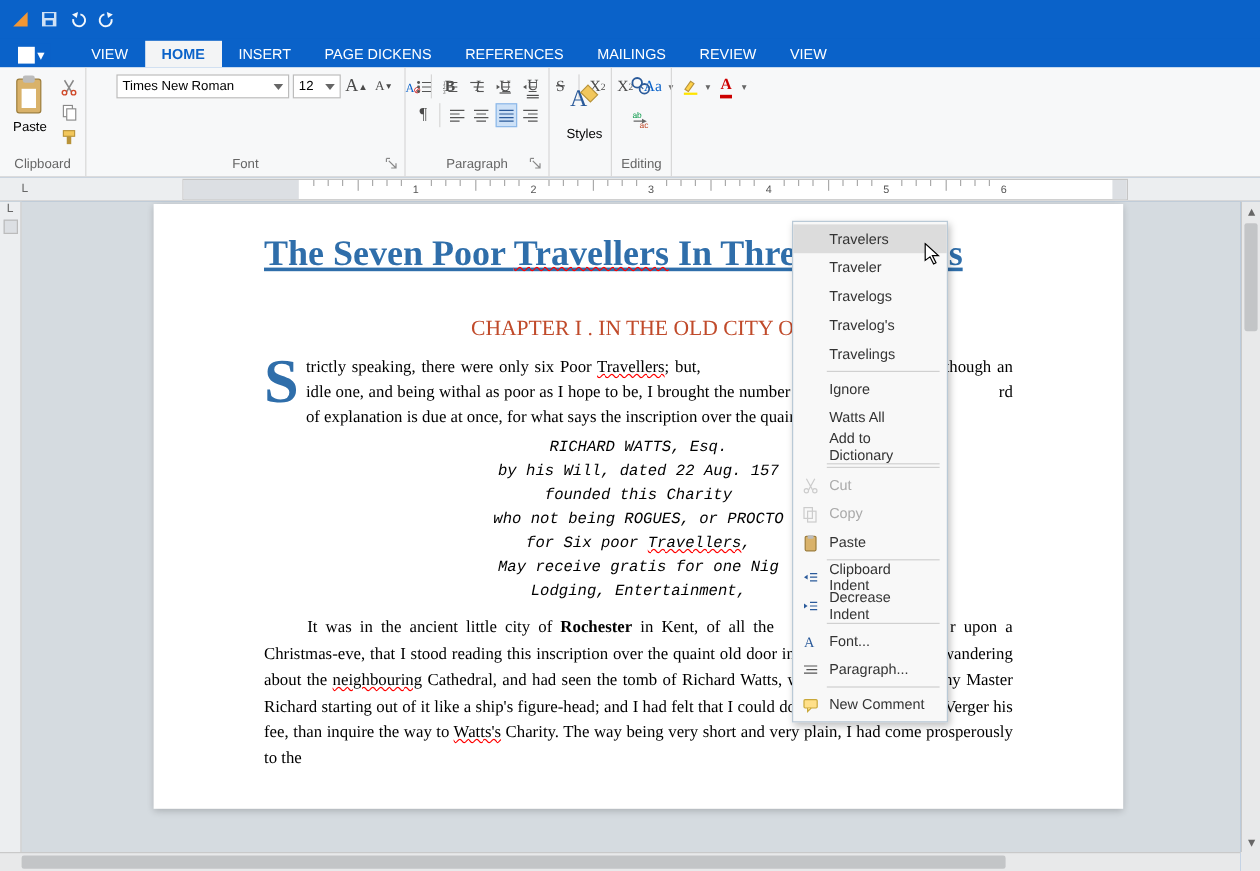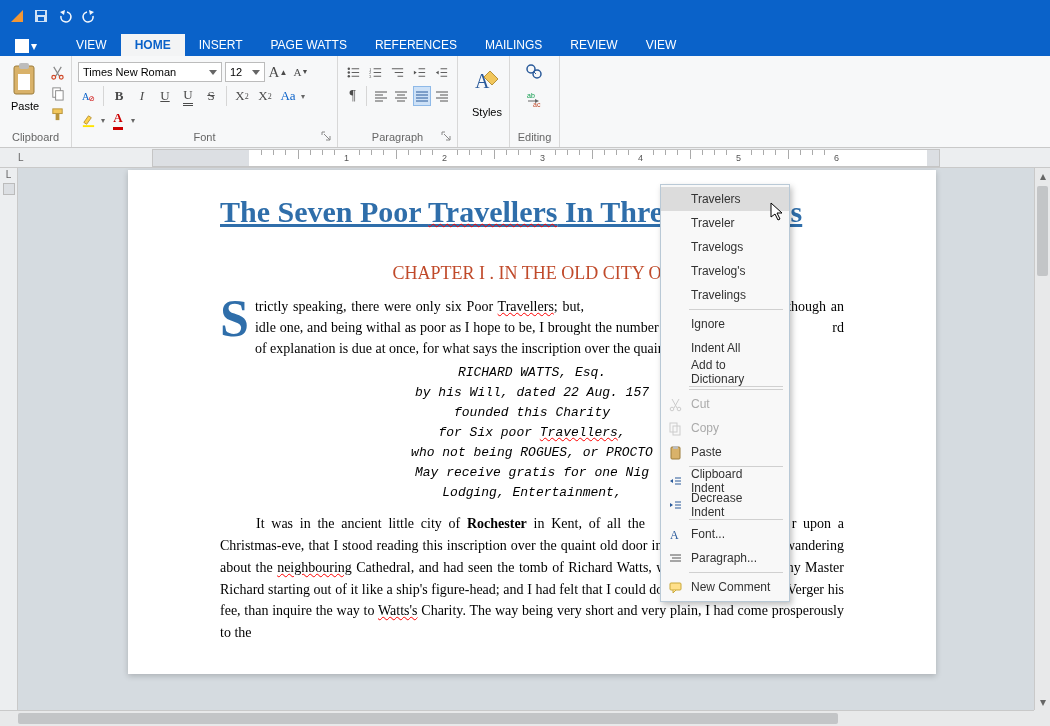--- a/index.html
+++ b/index.html
@@ -27,21 +27,21 @@
 
 
 .clipboard-big { display: flex; flex-direction: column; align-items: center; cursor: pointer; padding: 2px 4px; }
 .clipboard-big svg { width: 30px; height: 36px; }
 .clipboard-big .lbl { font-size: 11px; margin-top: 2px; }
 .clipboard-small { display: flex; flex-direction: column; gap: 3px; padding-top: 3px; }
 .clipboard-small .sbtn { width: 18px; height: 18px; cursor: pointer; display: flex; align-items: center; justify-content: center; }
 .clipboard-small .sbtn svg { width: 15px; height: 15px; }
 
 
-.font-controls { display: flex; flex-direction: column; gap: 4px; padding-top: 2px; }
+.font-controls { display: flex; gap: 4px; padding-top: 2px; margin-left: 19px; }
 .row { display: flex; gap: 3px; align-items: center; }
 .combo { height: 20px; border: 1px solid #bcbcbc; background: #fff; display: flex; align-items: center; padding: 0 16px 0 4px; font-size: 11px; position: relative; cursor: pointer; }
 .combo.font-name { width: 144px; }
 .combo.font-size { width: 40px; }
 .combo::after { content: ""; position: absolute; right: 4px; top: 7px; border-left: 4px solid transparent; border-right: 4px solid transparent; border-top: 5px solid #666; }
 .tbtn { width: 20px; height: 20px; display: flex; align-items: center; justify-content: center; cursor: pointer; color: #4b4b4b; font-size: 13px; font-family: "Times New Roman", serif; }
 .tbtn.blue { color: #0a62c9; }
 .tbtn svg { width: 15px; height: 15px; }
 .sep { width: 1px; height: 20px; background: #d6d6d6; margin: 0 2px; }
 
@@ -134,21 +134,21 @@
 </div>
 
 <div class="tabs">
   <div class="file-btn">
     <div class="square"></div>
       <span style="color:#fff;margin-left:2px;">▾</span>
   </div>
   <div class="tab">VIEW</div>
   <div class="tab active">HOME</div>
   <div class="tab">INSERT</div>
-  <div class="tab">PAGE WATTS</div>
+  <div class="tab">PAGE DICKENS</div>
   <div class="tab">REFERENCES</div>
   <div class="tab">MAILINGS</div>
   <div class="tab">REVIEW</div>
   <div class="tab">VIEW</div>
 </div>
 
 <div class="ribbon">
 
   <div class="group" style="width:72px">
     <div class="group-body">
@@ -425,41 +425,41 @@
     <div class="doc-chapter">CHAPTER I . IN THE OLD CITY OF</div>
     <div class="doc-body">
       <span class="dropcap">S</span><span>trictly speaking, there were only six Poor </span><span class="wavy">Travellers</span><span>; but,</span>
       <span style="display:inline-block;width:170px"></span><span>self, though an idle one, and being withal as poor as I hope to be, I brought the number</span>
       <span style="display:inline-block;width:170px"></span><span>rd of explanation is due at once, for what says the inscription over the quaint old door?</span>
     </div>
     <div class="doc-mono">
       <div><span>RICHARD WATTS, Esq.</span></div>
       <div><span>by his Will, dated 22 Aug. 157</span></div>
       <div><span>founded this Charity</span></div>
+      <div><span>who not being ROGUES, or PROCTO</span></div>
       <div><span>for Six poor </span><span class="wavy">Travellers</span><span>,</span></div>
-      <div><span>who not being ROGUES, or PROCTO</span></div>
       <div><span>May receive gratis for one Nig</span></div>
       <div><span>Lodging, Entertainment,</span></div>
     </div>
     <div class="doc-p2">
       <span>It was in the ancient little city of </span><b>Rochester</b><span> in Kent, of all the</span>
       <span style="display:inline-block;width:140px"></span><span>r upon a Christmas-eve, that I stood reading this inscription over the quaint old door in question. I had been wandering about the </span><span class="wavy">neighbouring</span><span> Cathedral, and had seen the tomb of Richard Watts, with the effigy of worthy Master Richard starting out of it like a ship's figure-head; and I had felt that I could do no less, as I gave the Verger his fee, than inquire the way to </span><span class="wavy">Watts's</span><span> Charity. The way being very short and very plain, I had come prosperously to the</span>
     </div>
   </div>
 </div>
 
 <div class="context-menu">
   <div class="cm-item highlight">Travelers</div>
   <div class="cm-item">Traveler</div>
   <div class="cm-item">Travelogs</div>
   <div class="cm-item">Travelog's</div>
   <div class="cm-item">Travelings</div>
   <div class="cm-sep"></div>
   <div class="cm-item">Ignore</div>
-  <div class="cm-item">Indent All</div>
+  <div class="cm-item">Watts All</div>
   <div class="cm-item">Add to Dictionary</div>
   <div class="cm-sep"></div>
   <div class="cm-sep"></div>
   <div class="cm-item disabled">
       <span class="cm-icon">
         <svg viewBox="0 0 15 15">
           <path d="M4 2 L9 11 M11 2 L6 11" stroke="#ccc" fill="none"></path>
           <circle cx="4" cy="12" r="1.8" fill="none" stroke="#ccc"></circle>
           <circle cx="11" cy="12" r="1.8" fill="none" stroke="#ccc"></circle>
         </svg>

